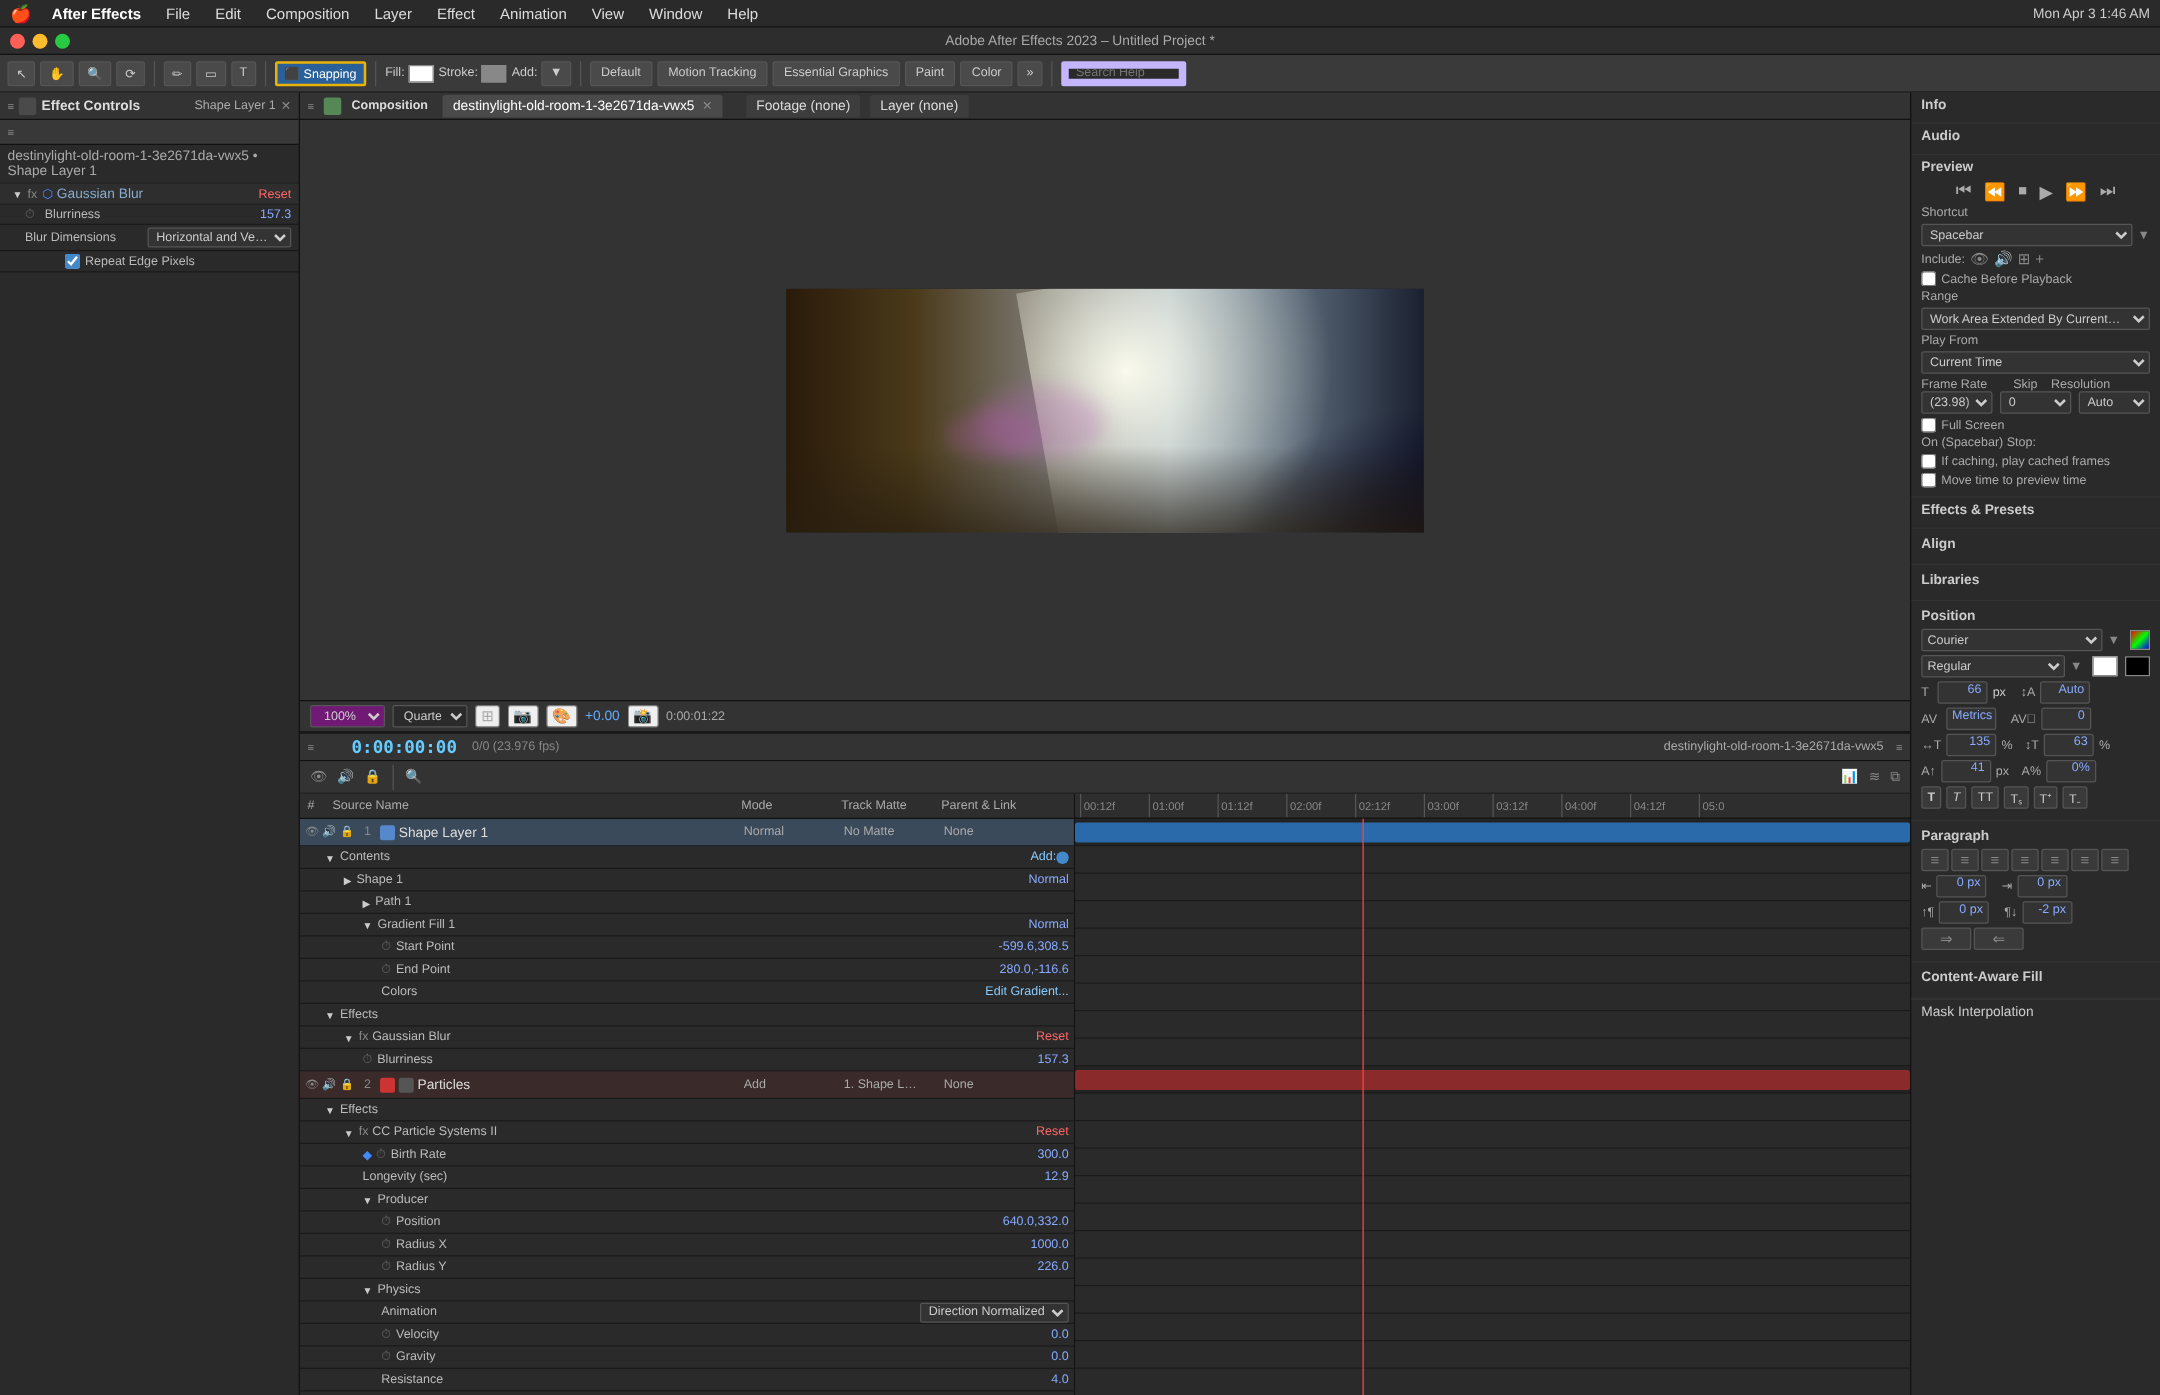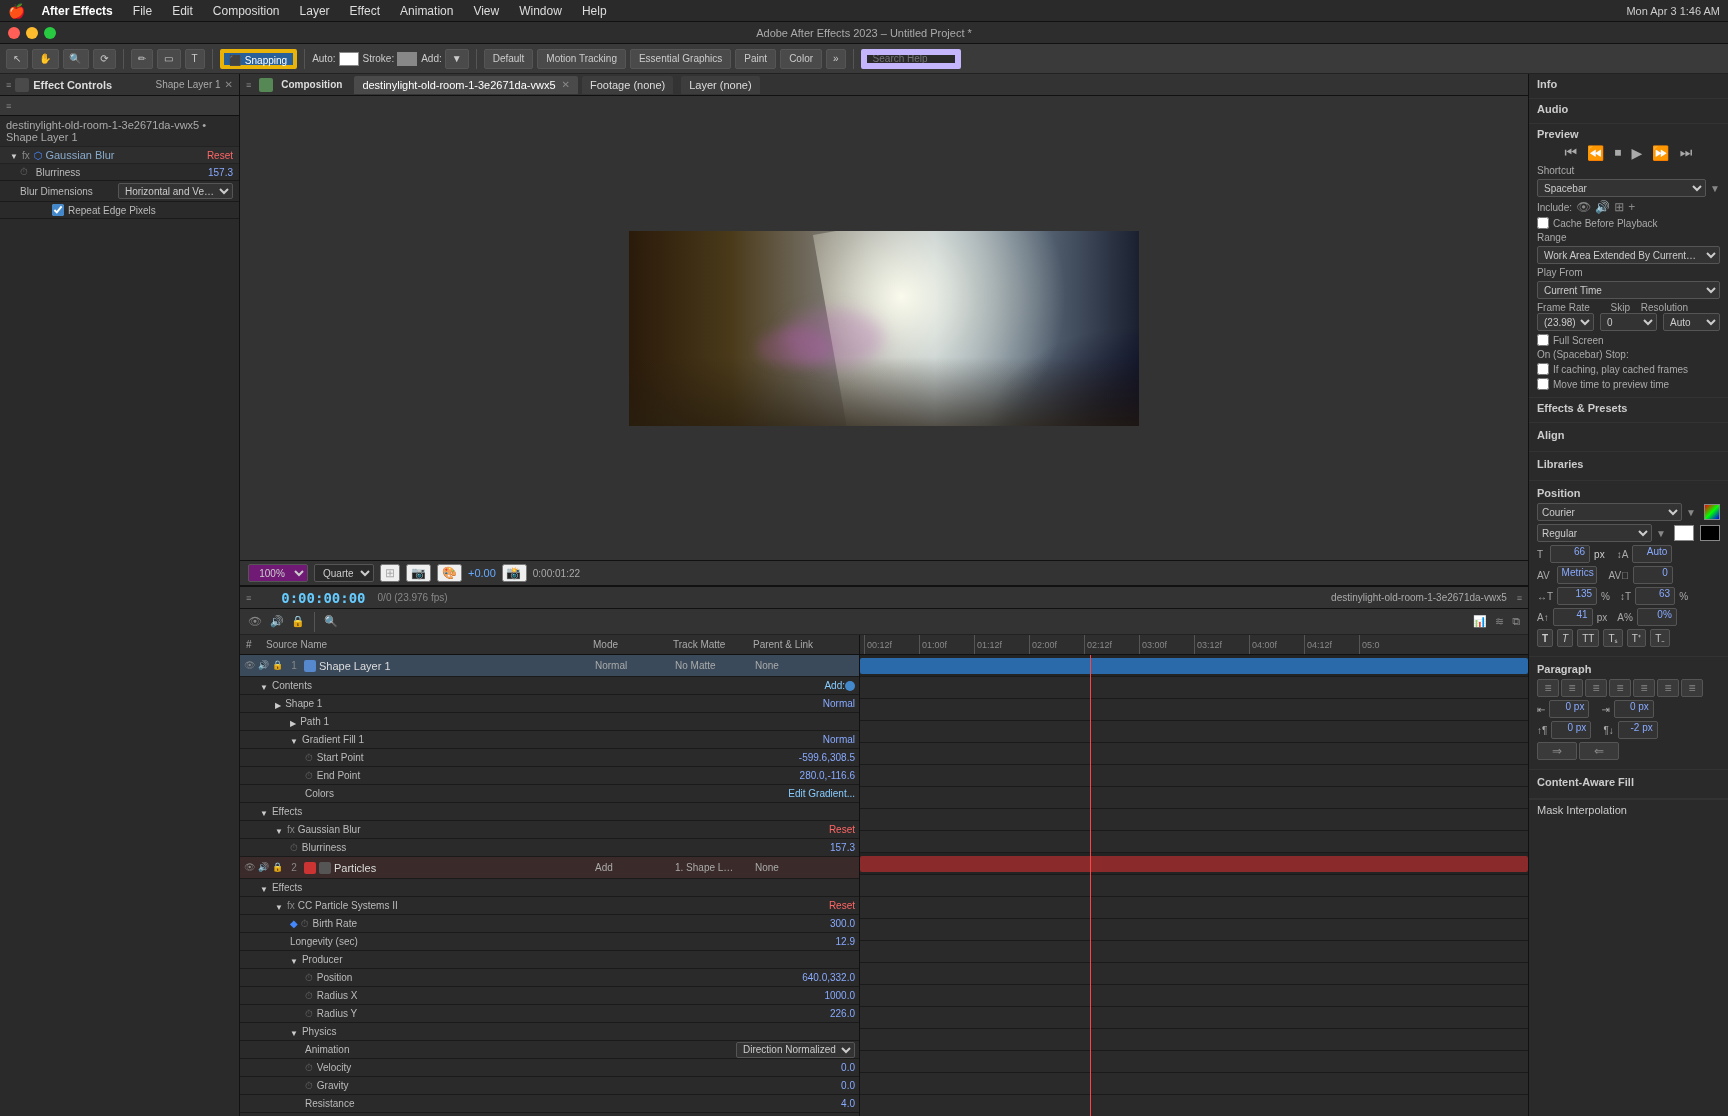--- a/index.html
+++ b/index.html
@@ -81,21 +81,21 @@
       font-size: 10px;
       cursor: pointer;
       height: 20px;
       display: flex;
       align-items: center;
       border-radius: 2px;
     }
     .toolbar-sep { width: 1px; height: 20px; background: #555; margin: 0 3px; }
     .snapping-btn {
       background: #2a6099;
-      border: 4px solid #eab308;
+      border: 2px solid #eab308;
       color: #fff;
       padding: 2px 6px;
       font-size: 10px;
       height: 20px;
       border-radius: 2px;
     }
     .toolbar-fill { display: flex; align-items: center; gap: 3px; font-size: 10px; }
     .color-swatch { width: 20px; height: 14px; background: #fff; border: 1px solid #888; display: inline-block; }
     .workspace-btn {
       background: #4a4a4a;
@@ -631,21 +631,21 @@
   <button class="toolbar-btn">🔍</button>
   <button class="toolbar-btn">⟳</button>
   <div class="toolbar-sep"></div>
   <button class="toolbar-btn">✏</button>
   <button class="toolbar-btn">▭</button>
   <button class="toolbar-btn">T</button>
   <div class="toolbar-sep"></div>
   <button class="snapping-btn">⬛ Snapping</button>
   <div class="toolbar-sep"></div>
   <div class="toolbar-fill">
-    <span>Auto:</span>
+    <span>Fill:</span>
     <span class="color-swatch"></span>
   </div>
   <div class="toolbar-fill">
     <span>Stroke:</span>
     <span class="color-swatch" style="background:#888;"></span>
   </div>
   <div class="toolbar-fill">
     <span>Add:</span>
     <button class="toolbar-btn">▼</button>
   </div>
@@ -713,21 +713,21 @@
   <div class="center-panel">
 
     <div class="comp-header">
       <span style="font-size:9px;color:#888;margin-right:4px;">≡</span>
       <span style="width:14px;height:14px;background:#558855;border-radius:2px;display:inline-block;margin-right:4px;"></span>
       <span style="font-size:10px;font-weight:bold;color:#ddd;margin-right:8px;">Composition</span>
       <div class="comp-tab active">
         <span>destinylight-old-room-1-3e2671da-vwx5</span>
         <span style="margin-left:6px;color:#888;font-size:10px;">✕</span>
       </div>
-      <div class="comp-tab" style="margin-left:0;">
+      <div class="comp-tab" style="margin-left:15px;">
         <span>Footage (none)</span>
       </div>
       <div class="comp-tab" style="margin-left:4px;text-align:right;">
         <span>Layer (none)</span>
       </div>
     </div>
 
     <div class="viewer-img-area">
       <div class="comp-image">
         <div class="comp-image-bg"></div>

